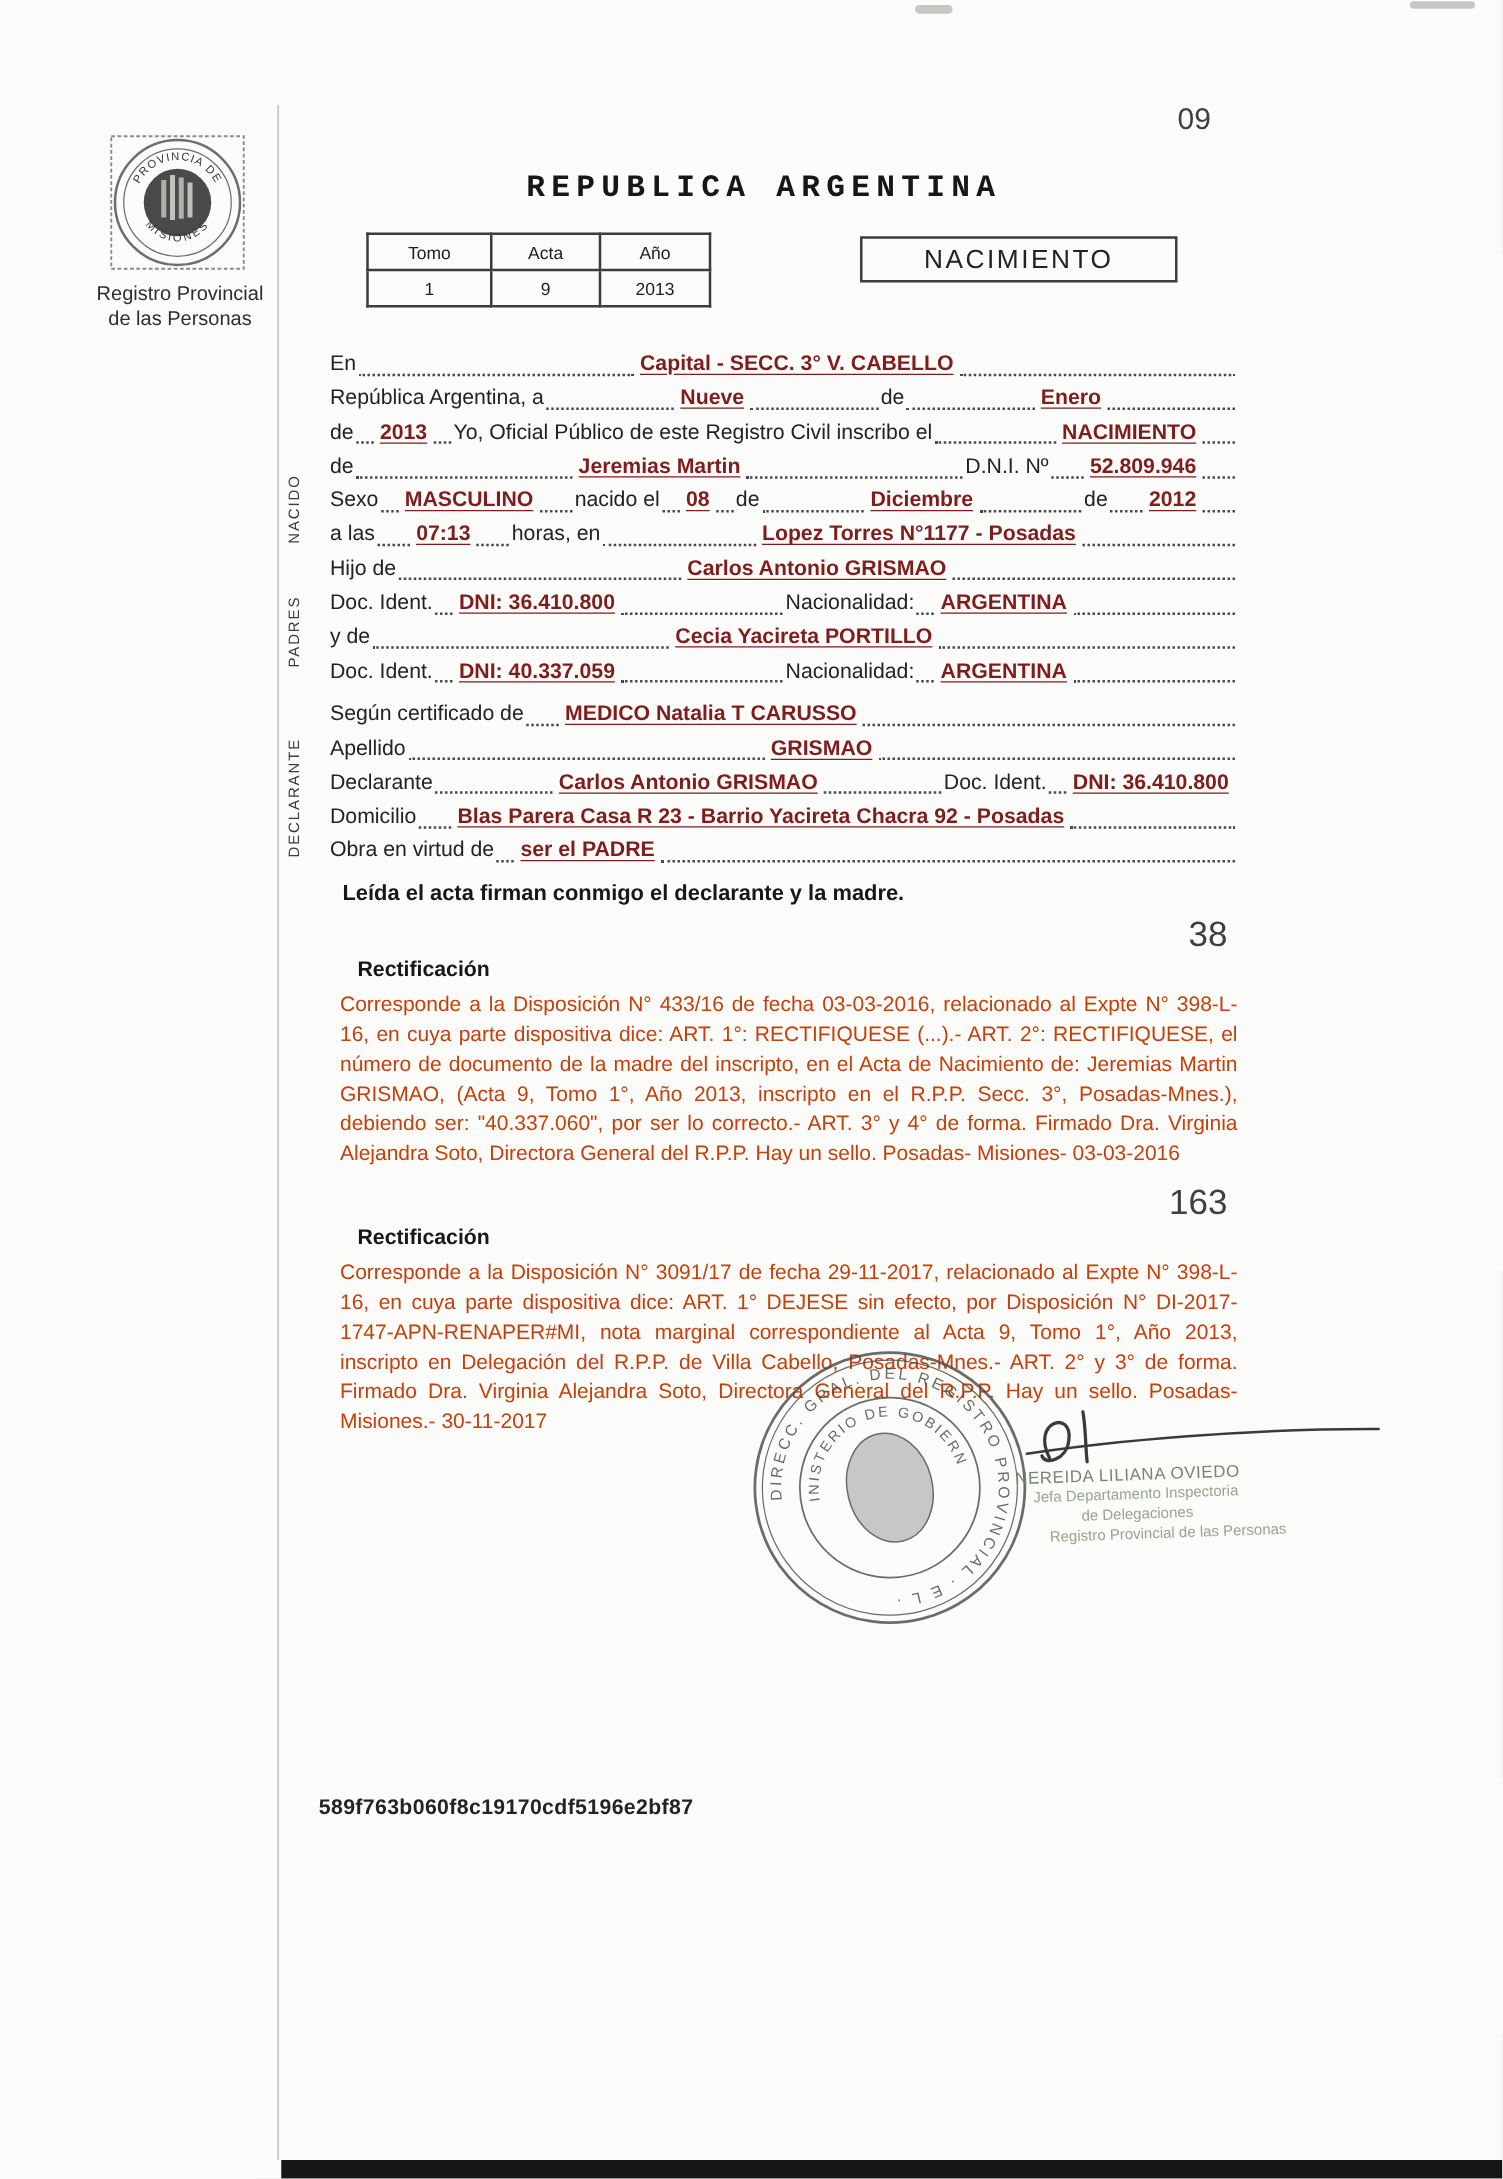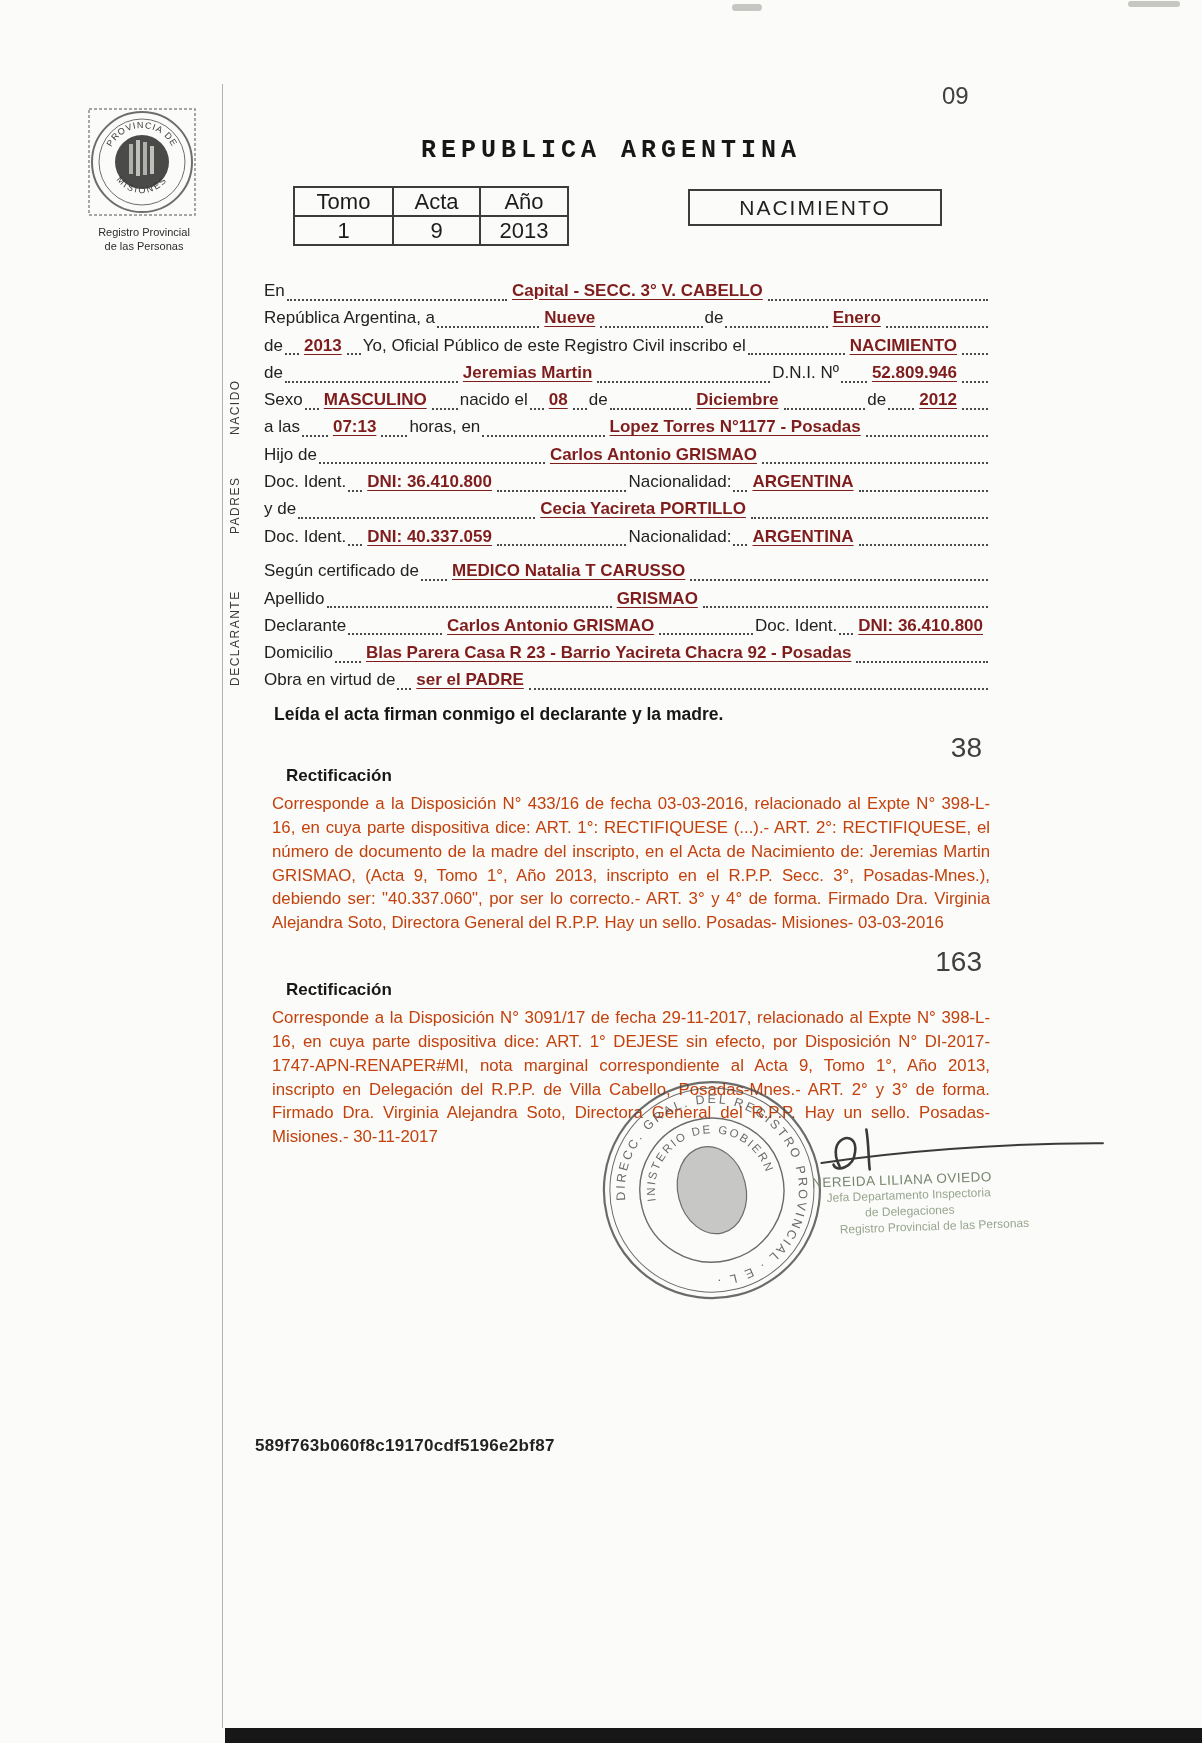--- a/index.html
+++ b/index.html
@@ -5,28 +5,28 @@
   html,body{margin:0;padding:0;background:#e8e8e6;}
   .page{position:relative;width:1202px;height:1743px;background:#fbfbf9;
         font-family:"Liberation Sans",sans-serif;color:#1c1c1c;overflow:hidden;margin:0 auto;}
   
   .form-border{position:absolute;left:222px;top:84px;bottom:15px;width:1px;background:#b3b3b0;}
   .bottom-strip{position:absolute;left:225px;right:0;bottom:0;height:15px;background:#171717;}
   .artifact{position:absolute;background:#9a9a98;border-radius:4px;opacity:.55;}
   
   .emblem{position:absolute;left:86px;top:106px;width:112px;text-align:center;}
   .emblem-caption{position:absolute;left:60px;top:226px;width:168px;text-align:center;
-                  font-size:11px;line-height:1.25;color:#2d2d2d;}
+                  font-size:16px;line-height:1.25;color:#2d2d2d;}
   
   .page-number-top{position:absolute;left:942px;top:82px;font-size:24px;color:#3f3f3f;}
   .doc-title{position:absolute;left:230px;right:210px;top:136px;text-align:center;
              font-family:"Liberation Mono",monospace;font-weight:700;font-size:25px;letter-spacing:5px;color:#171717;}
   
   .acta-table{position:absolute;left:293px;top:186px;border-collapse:collapse;}
-  .acta-table td{border:2px solid #3c3c3c;text-align:center;font-size:22px;
+  .acta-table td{border:2px solid #3c3c3c;text-align:center;font-size:14px;
                  height:27px;padding:0;}
   .acta-table .c1{width:97px}.acta-table .c2{width:85px}.acta-table .c3{width:86px}
   
   .type-box{position:absolute;left:688px;top:189px;width:250px;height:33px;border:2px solid #3c3c3c;
             text-align:center;line-height:33px;font-size:21px;letter-spacing:2px;color:#222;}
   
   .vlabel{position:absolute;left:228px;writing-mode:vertical-rl;transform:rotate(180deg);
           font-size:12px;letter-spacing:1.5px;color:#3a3a3a;text-align:center;}
   .vlabel.nacido{top:363px;height:88px;}
   .vlabel.padres{top:456px;height:98px;}

